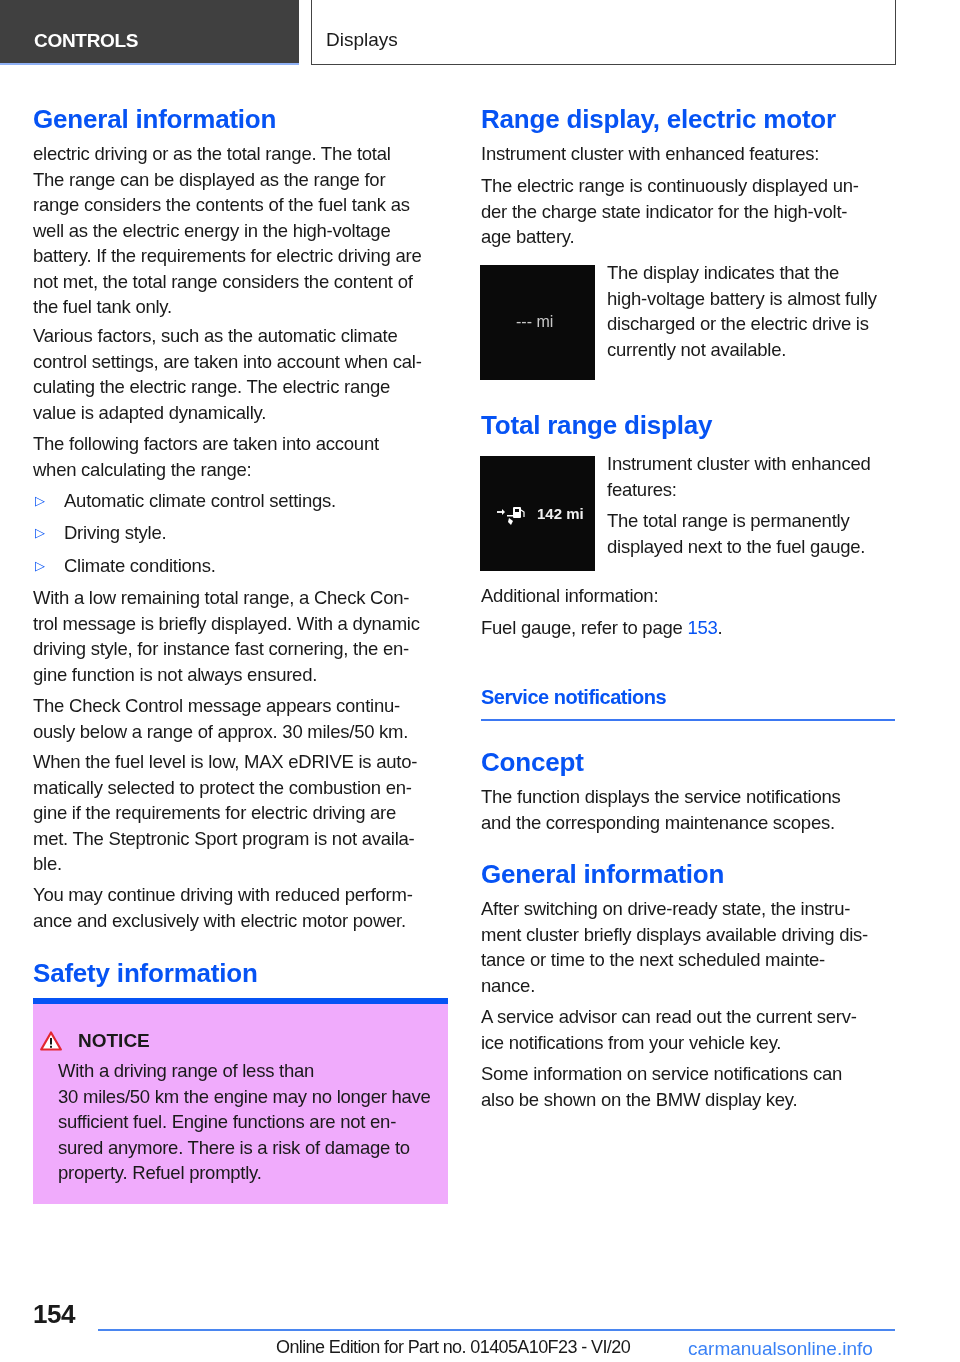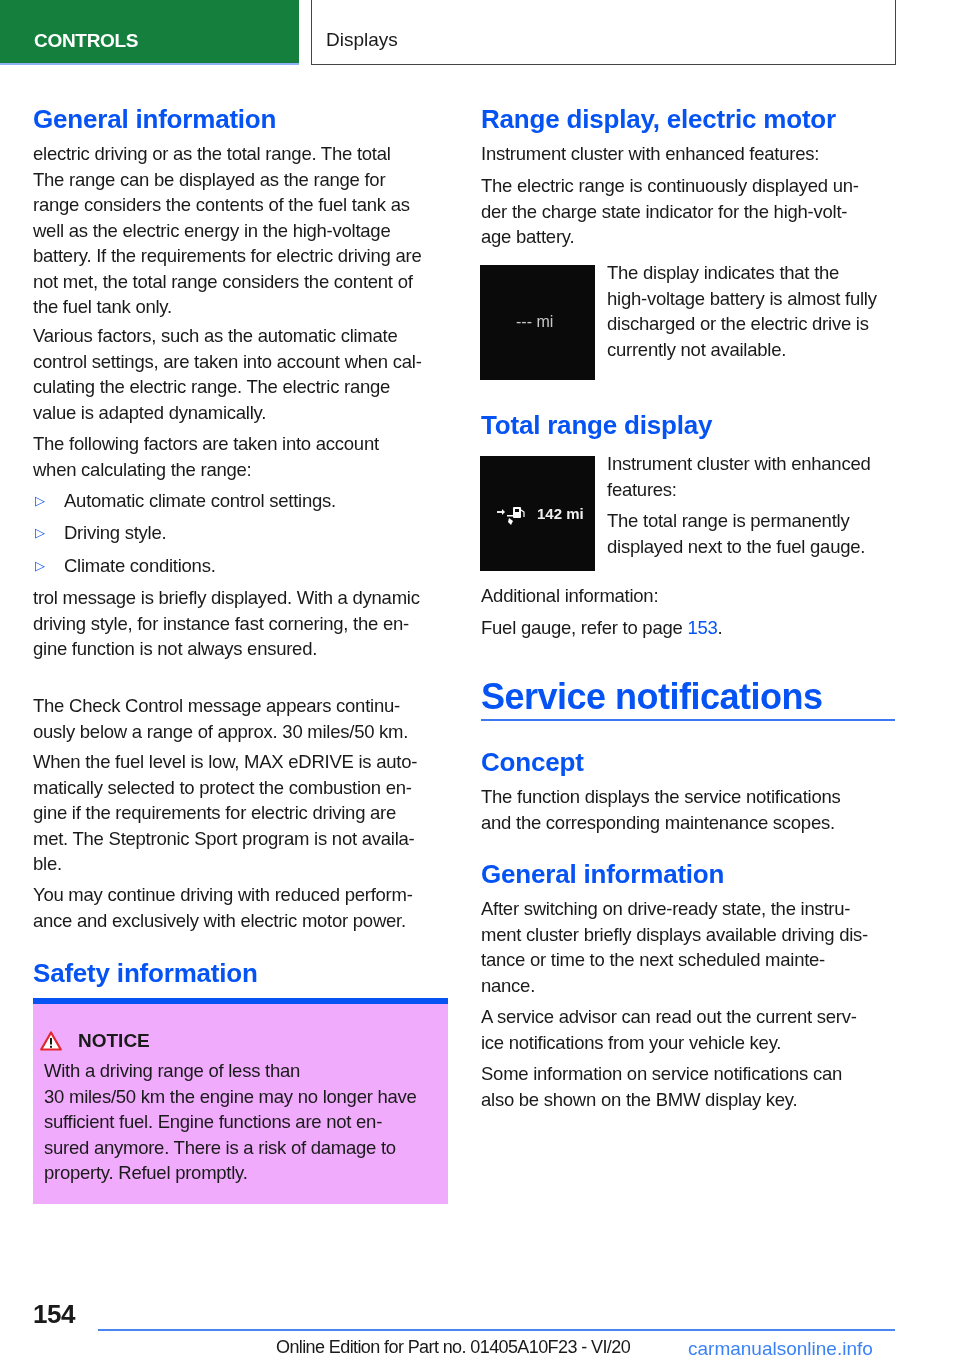--- a/index.html
+++ b/index.html
@@ -1,37 +1,37 @@
 <!DOCTYPE html>
 <html><head>
 <meta charset="utf-8">
 <style>
   * { margin: 0; padding: 0; box-sizing: border-box; }
   html, body { width: 960px; height: 1362px; background: #ffffff; overflow: hidden; }
   body { position: relative; font-family: "Liberation Sans", sans-serif; color: #1a1a1a; }
 
-  .hdr-tab { position: absolute; left: 0; top: 0; width: 299px; height: 65px; background: #15803d; border-bottom: 2px solid #8fb1f5; }
+  .hdr-tab { position: absolute; left: 0; top: 0; width: 299px; height: 65px; background: #404040; border-bottom: 2px solid #8fb1f5; }
   .hdr-tab span { position: absolute; left: 34px; top: 30px; color: #fff; font-weight: bold; font-size: 19px; letter-spacing: -0.3px; }
   .hdr-box { position: absolute; left: 311px; top: -2px; width: 585px; height: 67px; border: 1.5px solid #444; border-top: none; background: #fff; }
   .hdr-box span { position: absolute; left: 14px; top: 31px; font-size: 19px; color: #1a1a1a; }
 
   .h2 { color: #0653f4; font-weight: bold; font-size: 26px; line-height: 30px; letter-spacing: -0.2px; }
-  .h1 { color: #0653f4; font-weight: bold; font-size: 36px; line-height: 38px; letter-spacing: -0.5px; }
+  .h1 { color: #0653f4; font-weight: bold; font-size: 20px; line-height: 38px; letter-spacing: -0.5px; }
   .p { font-size: 18.5px; line-height: 25.5px; color: #1a1a1a; letter-spacing: -0.25px; }
 
   .abs { position: absolute; }
 
   .bullet { position: absolute; font-size: 18.5px; line-height: 25.5px; letter-spacing: -0.25px; }
   .bullet .tri { position: absolute; left: 0; top: 0; color: #0653f4; font-size: 13px; }
   .bullet .txt { position: absolute; left: 29px; top: 0; white-space: nowrap; }
 
   .notice { position: absolute; left: 33px; top: 998px; width: 415px; height: 206px; background: #f0abfc; border-top: 6px solid #0653f4; }
   .notice-title { position: absolute; left: 45px; top: 26px; font-weight: bold; font-size: 19px; }
   .warn-icon { position: absolute; left: 7px; top: 27px; width: 22px; height: 20px; }
-  .notice-body { position: absolute; left: 11px; top: 54px; width: 405px; }
+  .notice-body { position: absolute; left: 25px; top: 54px; width: 405px; }
 
   .screen { position: absolute; background: #0a0a0a; }
   .screen .lbl { position: absolute; color: #d8d8d8; font-size: 17px; white-space: nowrap; }
 
   .rule { position: absolute; background: #0653f4; }
 
   .footer-num { position: absolute; left: 33px; top: 1299px; font-weight: bold; font-size: 26px; color: #1a1a1a; letter-spacing: -0.5px; }
   .footer-line { position: absolute; left: 98px; top: 1329px; width: 797px; height: 2px; background: #4a86f0; }
   .footer-edition { position: absolute; left: 276px; top: 1337px; font-size: 18px; color: #1a1a1a; letter-spacing: -0.6px; white-space: nowrap; }
   .footer-wm { position: absolute; left: 688px; top: 1338px; font-size: 19px; color: #3b82f6; white-space: nowrap; }
@@ -79,20 +79,21 @@
   <div class="bullet" style="left:35px; top:520px;">
     <span class="tri">▷</span>
     <span class="txt">Driving style.</span>
   </div>
   <div class="bullet" style="left:35px; top:553px;">
     <span class="tri">▷</span>
     <span class="txt">Climate conditions.</span>
   </div>
 
   <div class="abs p" style="left:33px; top:585px; width:420px;">
+    <div>With a low remaining total range, a Check Con-</div>
     <div>trol message is briefly displayed. With a dynamic</div>
     <div>driving style, for instance fast cornering, the en-</div>
     <div>gine function is not always ensured.</div>
   </div>
 
   <div class="abs p" style="left:33px; top:693px; width:420px;">
     <div>The Check Control message appears continu-</div>
     <div>ously below a range of approx. 30 miles/50 km.</div>
   </div>
 

